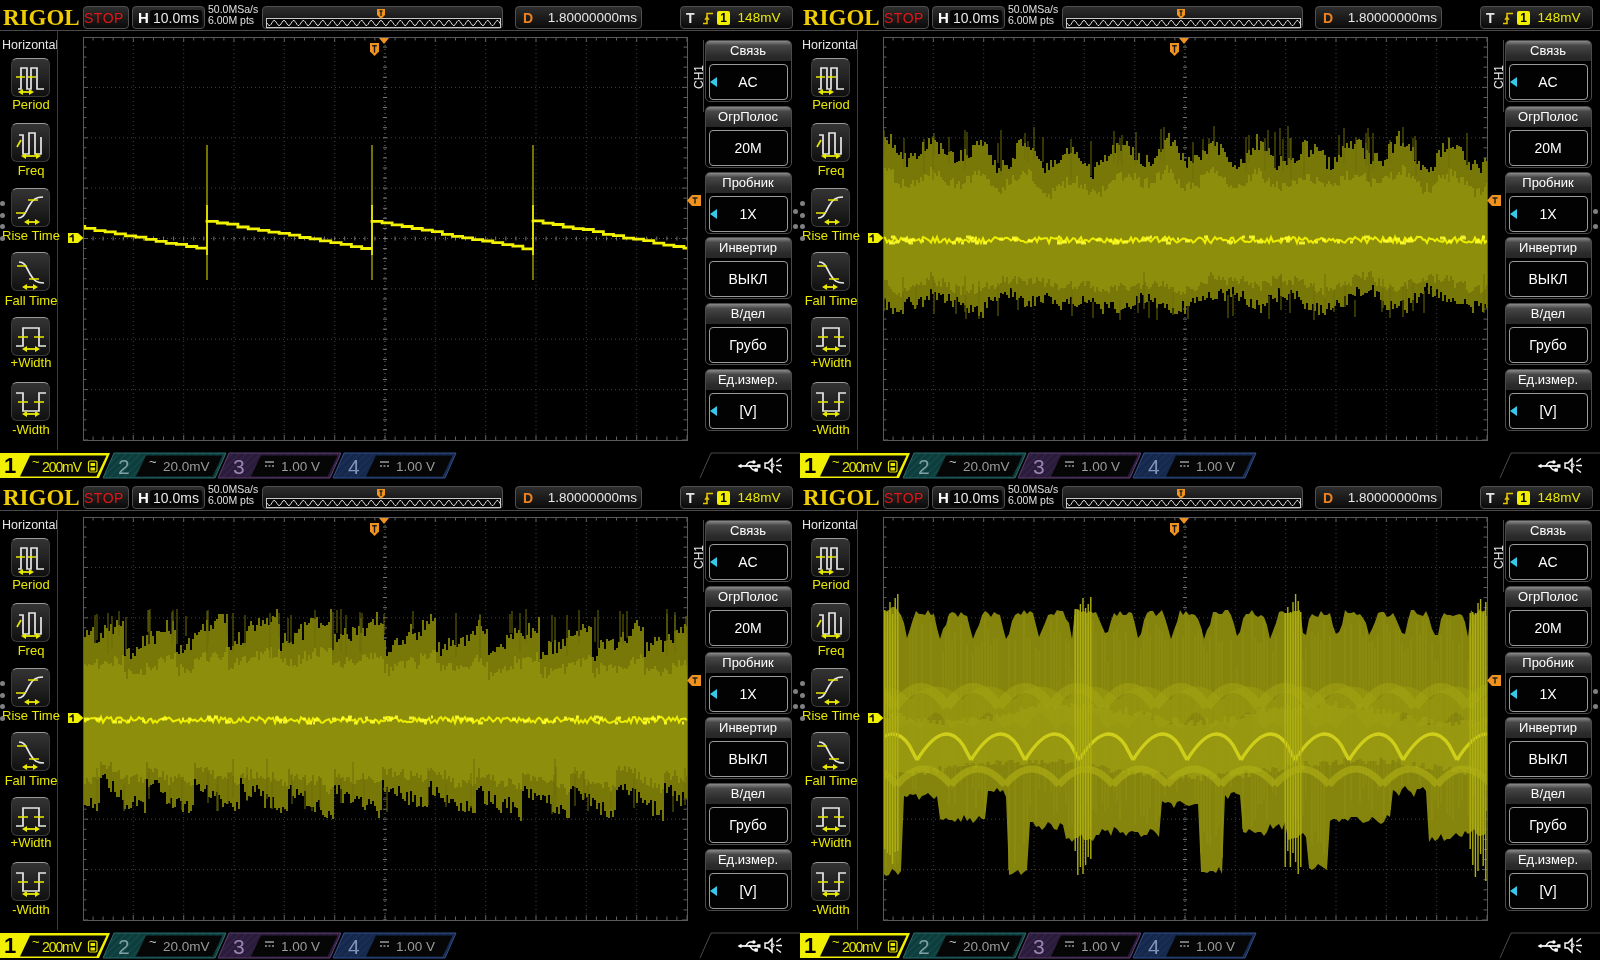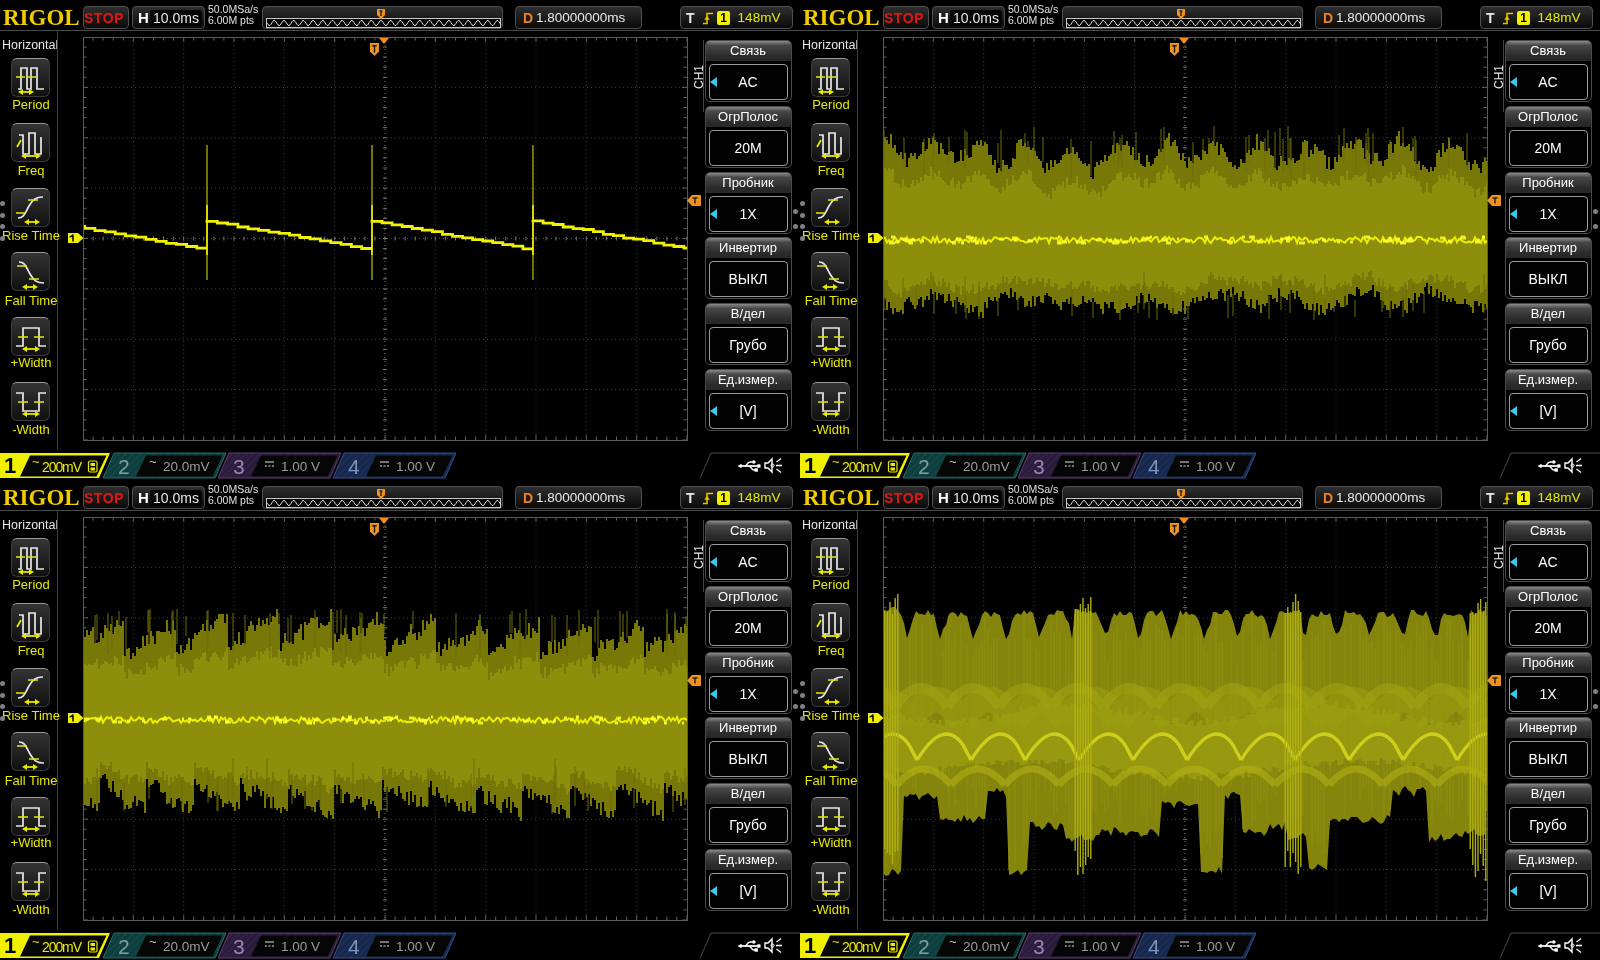--- a/index.html
+++ b/index.html
@@ -1,28 +1,28 @@
 <!DOCTYPE html>
 <html><head><meta charset="utf-8"><style>
 *{margin:0;padding:0;box-sizing:border-box}
 html,body{width:1600px;height:960px;background:#000;overflow:hidden}
 body{font-family:"Liberation Sans",sans-serif;position:relative}
 .q{position:absolute;width:800px;height:480px;background:#000;overflow:hidden}
 .ab{position:absolute}
 .logo{left:3px;top:5px;width:78px;font-family:"Liberation Serif",serif;font-weight:bold;
  font-size:23px;color:#f0cc00;letter-spacing:0px}
 .tb{border:1px solid #4f4f4f;border-radius:4px;background:linear-gradient(#2e2e2e,#0a0a0a)}
-.stop{position:absolute;left:0;right:14px;top:3px;text-align:center;color:#e51414;font-weight:bold;
+.stop{position:absolute;left:0;right:14px;top:3px;text-align:center;color:#e51414;font-weight:normal;
  font-size:14px;letter-spacing:0.5px}
 .hl{position:absolute;left:5px;top:2px;color:#fff;font-weight:bold;font-size:15px}
 .hv{position:absolute;left:17px;right:2px;top:2.5px;height:16px;background:#050505;border-radius:3px;
  color:#e8e8e8;font-size:14px;text-align:center;line-height:16px}
 .sa{color:#e0e0e0;font-size:10.5px;line-height:11px}
 .dl{position:absolute;left:7px;top:3px;color:#f08020;font-weight:bold;font-size:14px}
-.dv{position:absolute;left:20px;right:4px;top:3px;color:#e8e8e8;font-size:13.5px;text-align:left}
+.dv{position:absolute;left:20px;right:4px;top:3px;color:#e8e8e8;font-size:13.5px;text-align:right}
 .tl{position:absolute;left:5px;top:3px;color:#e8e8e8;font-weight:bold;font-size:14px}
 .tn{position:absolute;left:36px;top:3.5px;width:13px;height:14px;background:#f0f000;border-radius:2px;
  color:#000;font-weight:bold;font-size:12px;text-align:center;line-height:14px}
 .tv{position:absolute;left:52px;right:7px;top:3px;color:#e8e800;font-size:13.5px;text-align:center}
 .bt{position:absolute;left:11px;width:39px;height:39px;border-radius:6px;
  background:linear-gradient(#343434,#101010);border:1px solid #3a3a3a;border-top-color:#9a9a9a}
 .bl{position:absolute;left:0;width:62px;text-align:center;color:#e8e800;font-size:13px}
 .dot{position:absolute;width:5px;height:5px;border-radius:50%;background:#808080}
 .ch1{left:686px;top:66px;color:#e8e8e8;font-size:12px;transform:rotate(-90deg);transform-origin:center;
  width:26px;text-align:center;top:70px}

